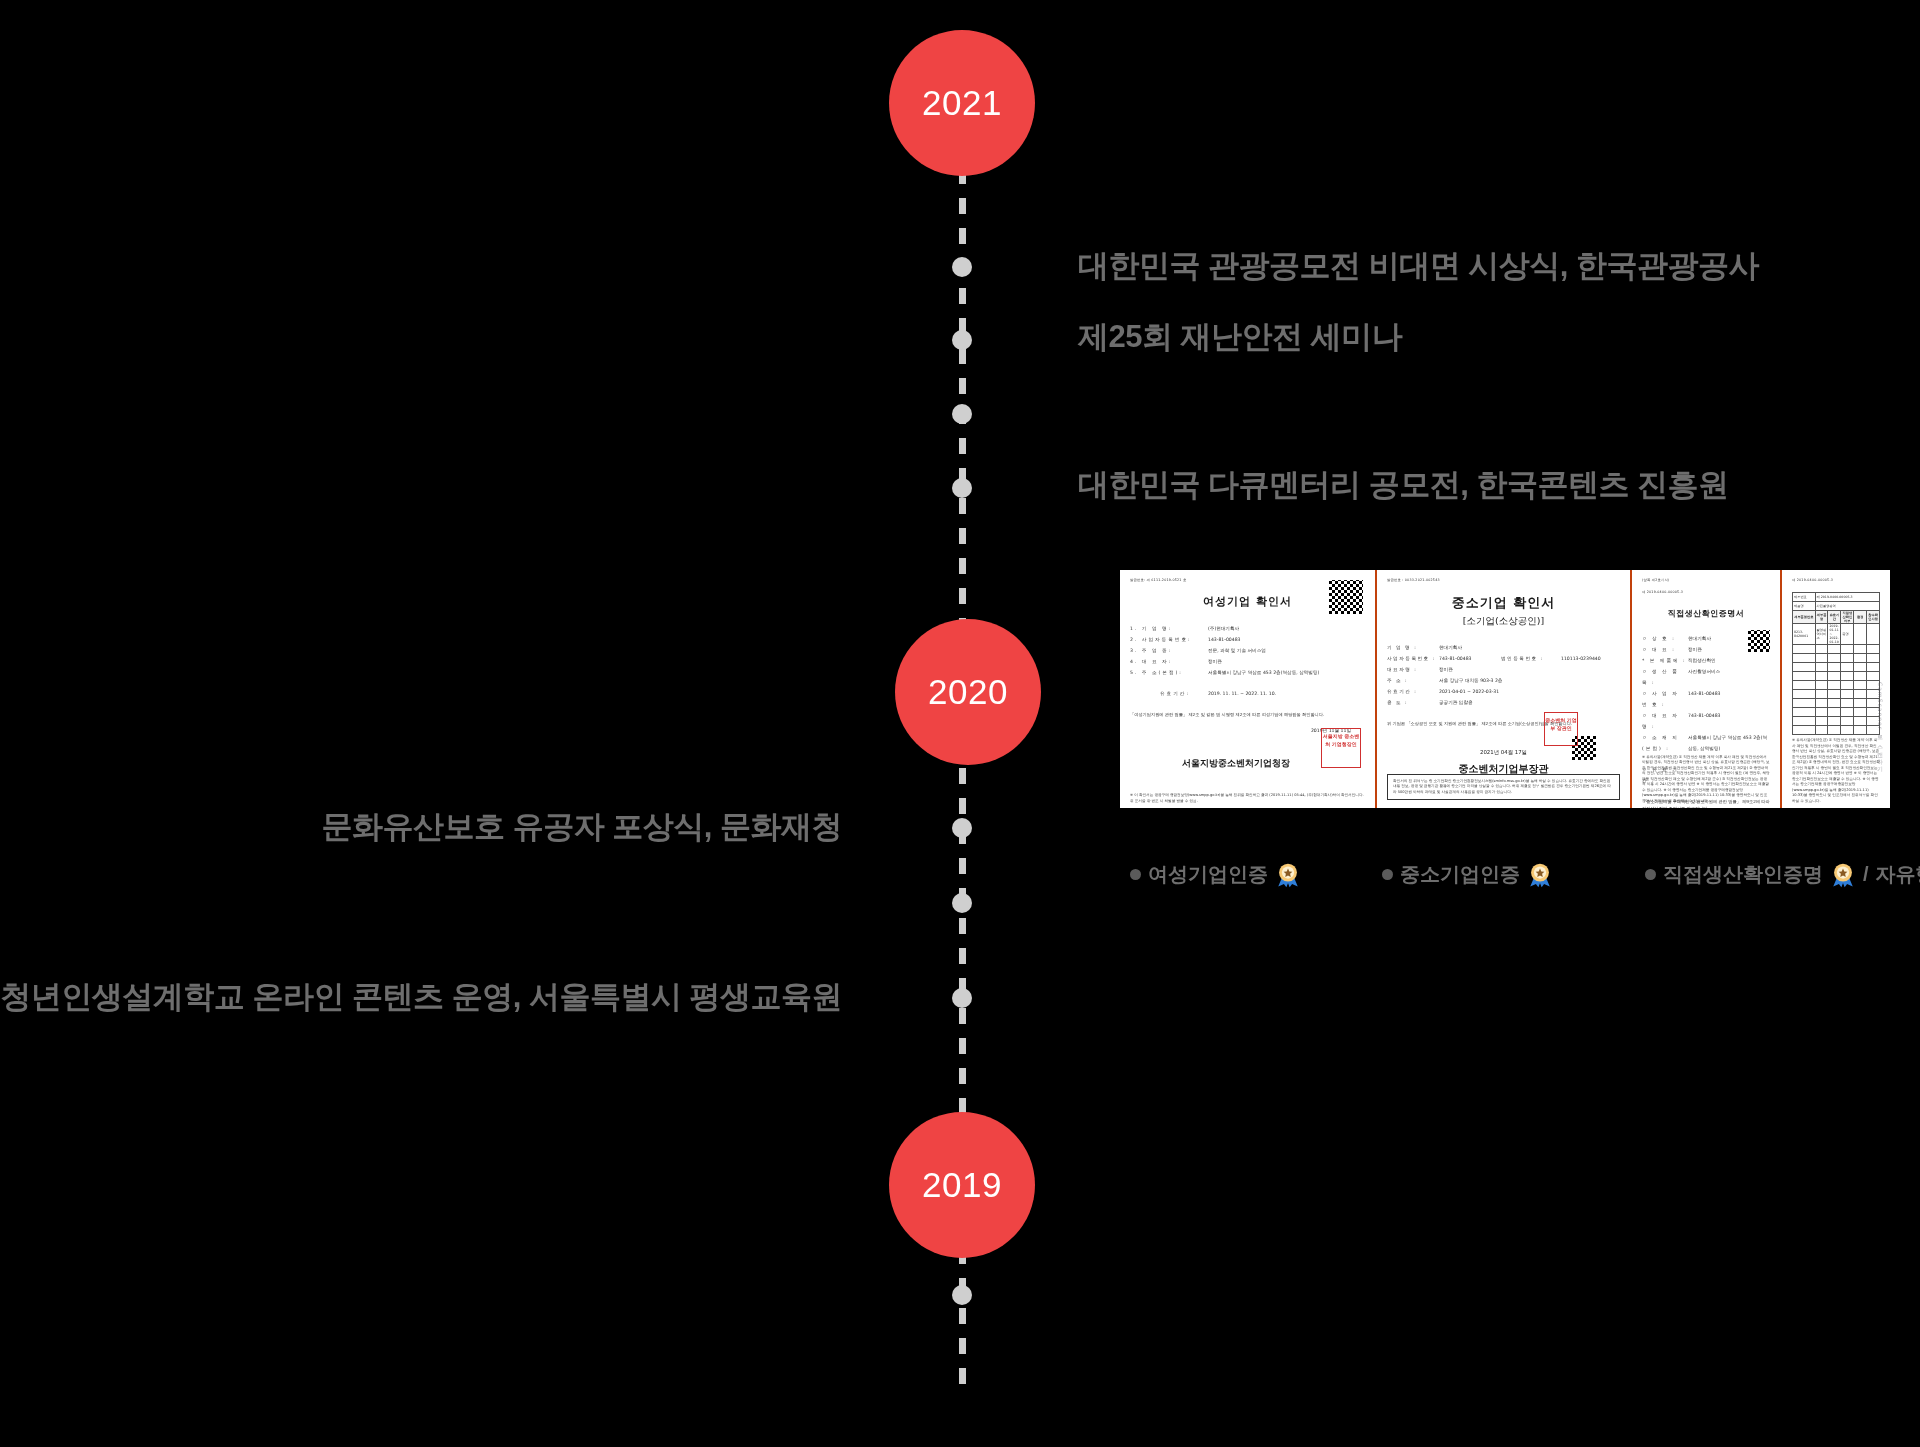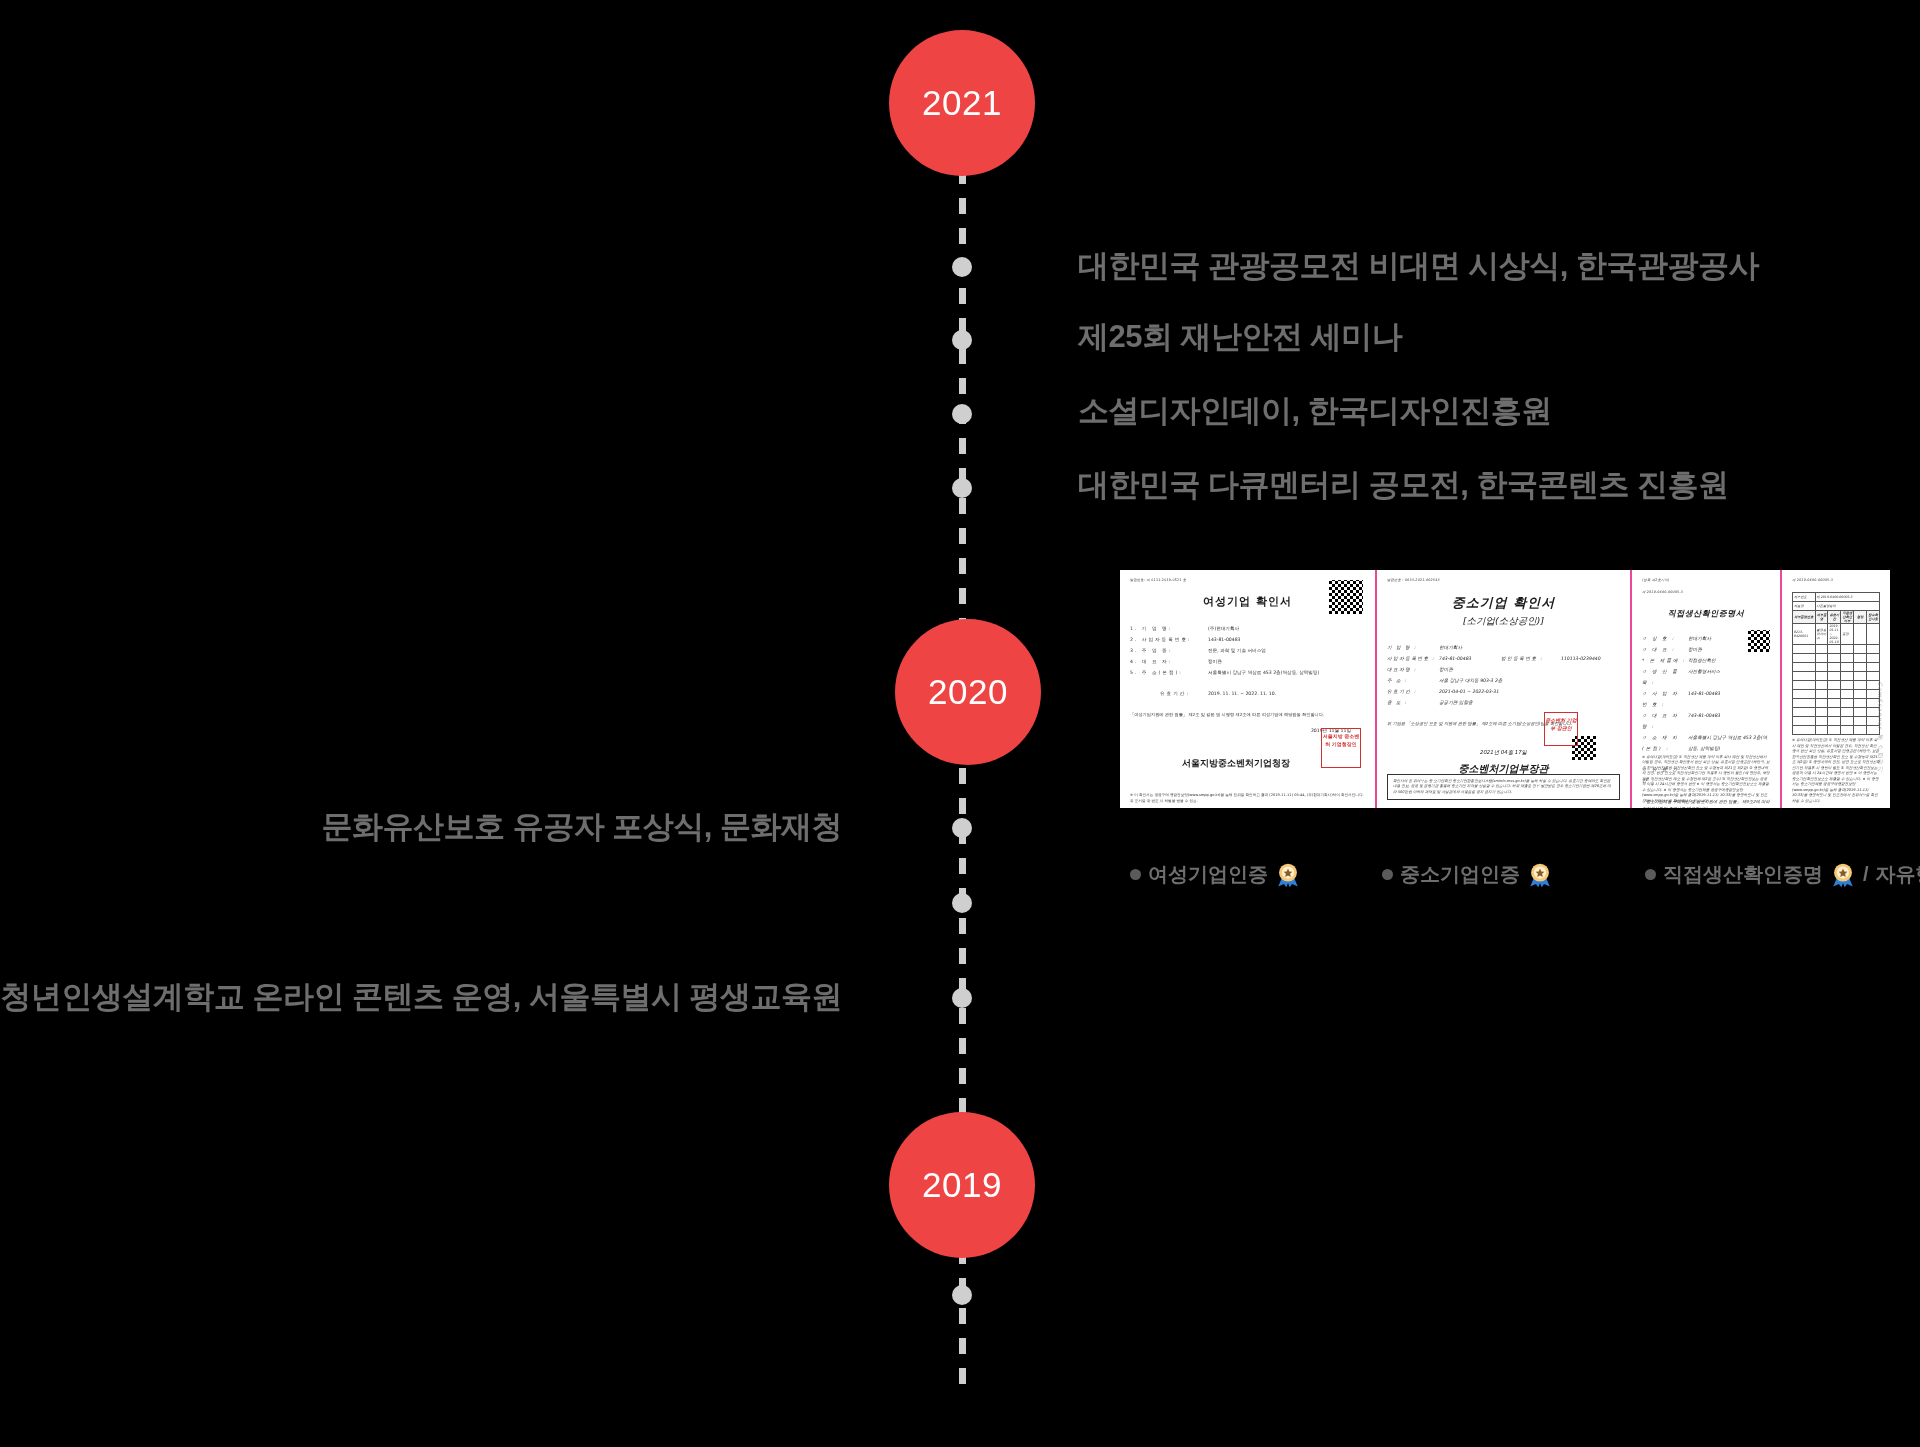--- a/index.html
+++ b/index.html
@@ -88,21 +88,21 @@
   }
   .cert {
     position: relative;
     height: 100%;
     background: #ffffff;
     padding: 8px 10px 6px 10px;
     overflow: hidden;
     font-family: "DejaVu Sans", sans-serif;
     color: #1a1a1a;
   }
-  .cert + .cert { border-left: 2px solid #ec4899; font-style: italic; }
+  .cert + .cert { border-left: 2px solid #c2410c; }
   .cert-1 { width: 255px; }
   .cert-2 { width: 255px; }
   .cert-3 { width: 150px; }
   .cert-4 { width: 110px; }
 
   .c-topcode { font-size: 3.3px; color: #333; letter-spacing: .2px; }
   .c-title {
     text-align: center;
     font-weight: 700;
     margin-top: 12px;
@@ -257,21 +257,20 @@
   <div class="node-dot" style="top:478px"></div>
 
   <div class="node-dot" style="top:818px"></div>
   <div class="node-dot" style="top:893px"></div>
   <div class="node-dot" style="top:988px"></div>
 
   <div class="node-dot" style="top:1285px"></div>
 
   <div class="entry right" style="top:245px">대한민국 관광공모전 비대면 시상식, 한국관광공사</div>
   <div class="entry right" style="top:316px">제25회 재난안전 세미나</div>
-  <div class="entry right" style="top:390px">소셜디자인데이, 한국디자인진흥원</div>
   <div class="entry right" style="top:464px">대한민국 다큐멘터리 공모전, 한국콘텐츠 진흥원</div>
 
   <div class="entry left" style="top:806px">문화유산보호 유공자 포상식, 문화재청</div>
   <div class="entry left" style="top:976px">청년인생설계학교 온라인 콘텐츠 운영, 서울특별시 평생교육원</div>
 
 
   <div class="cert-strip">
 
     <div class="cert cert-1">
       <div class="c-topcode">발급번호: 제 6111-2019-0521 호</div>

